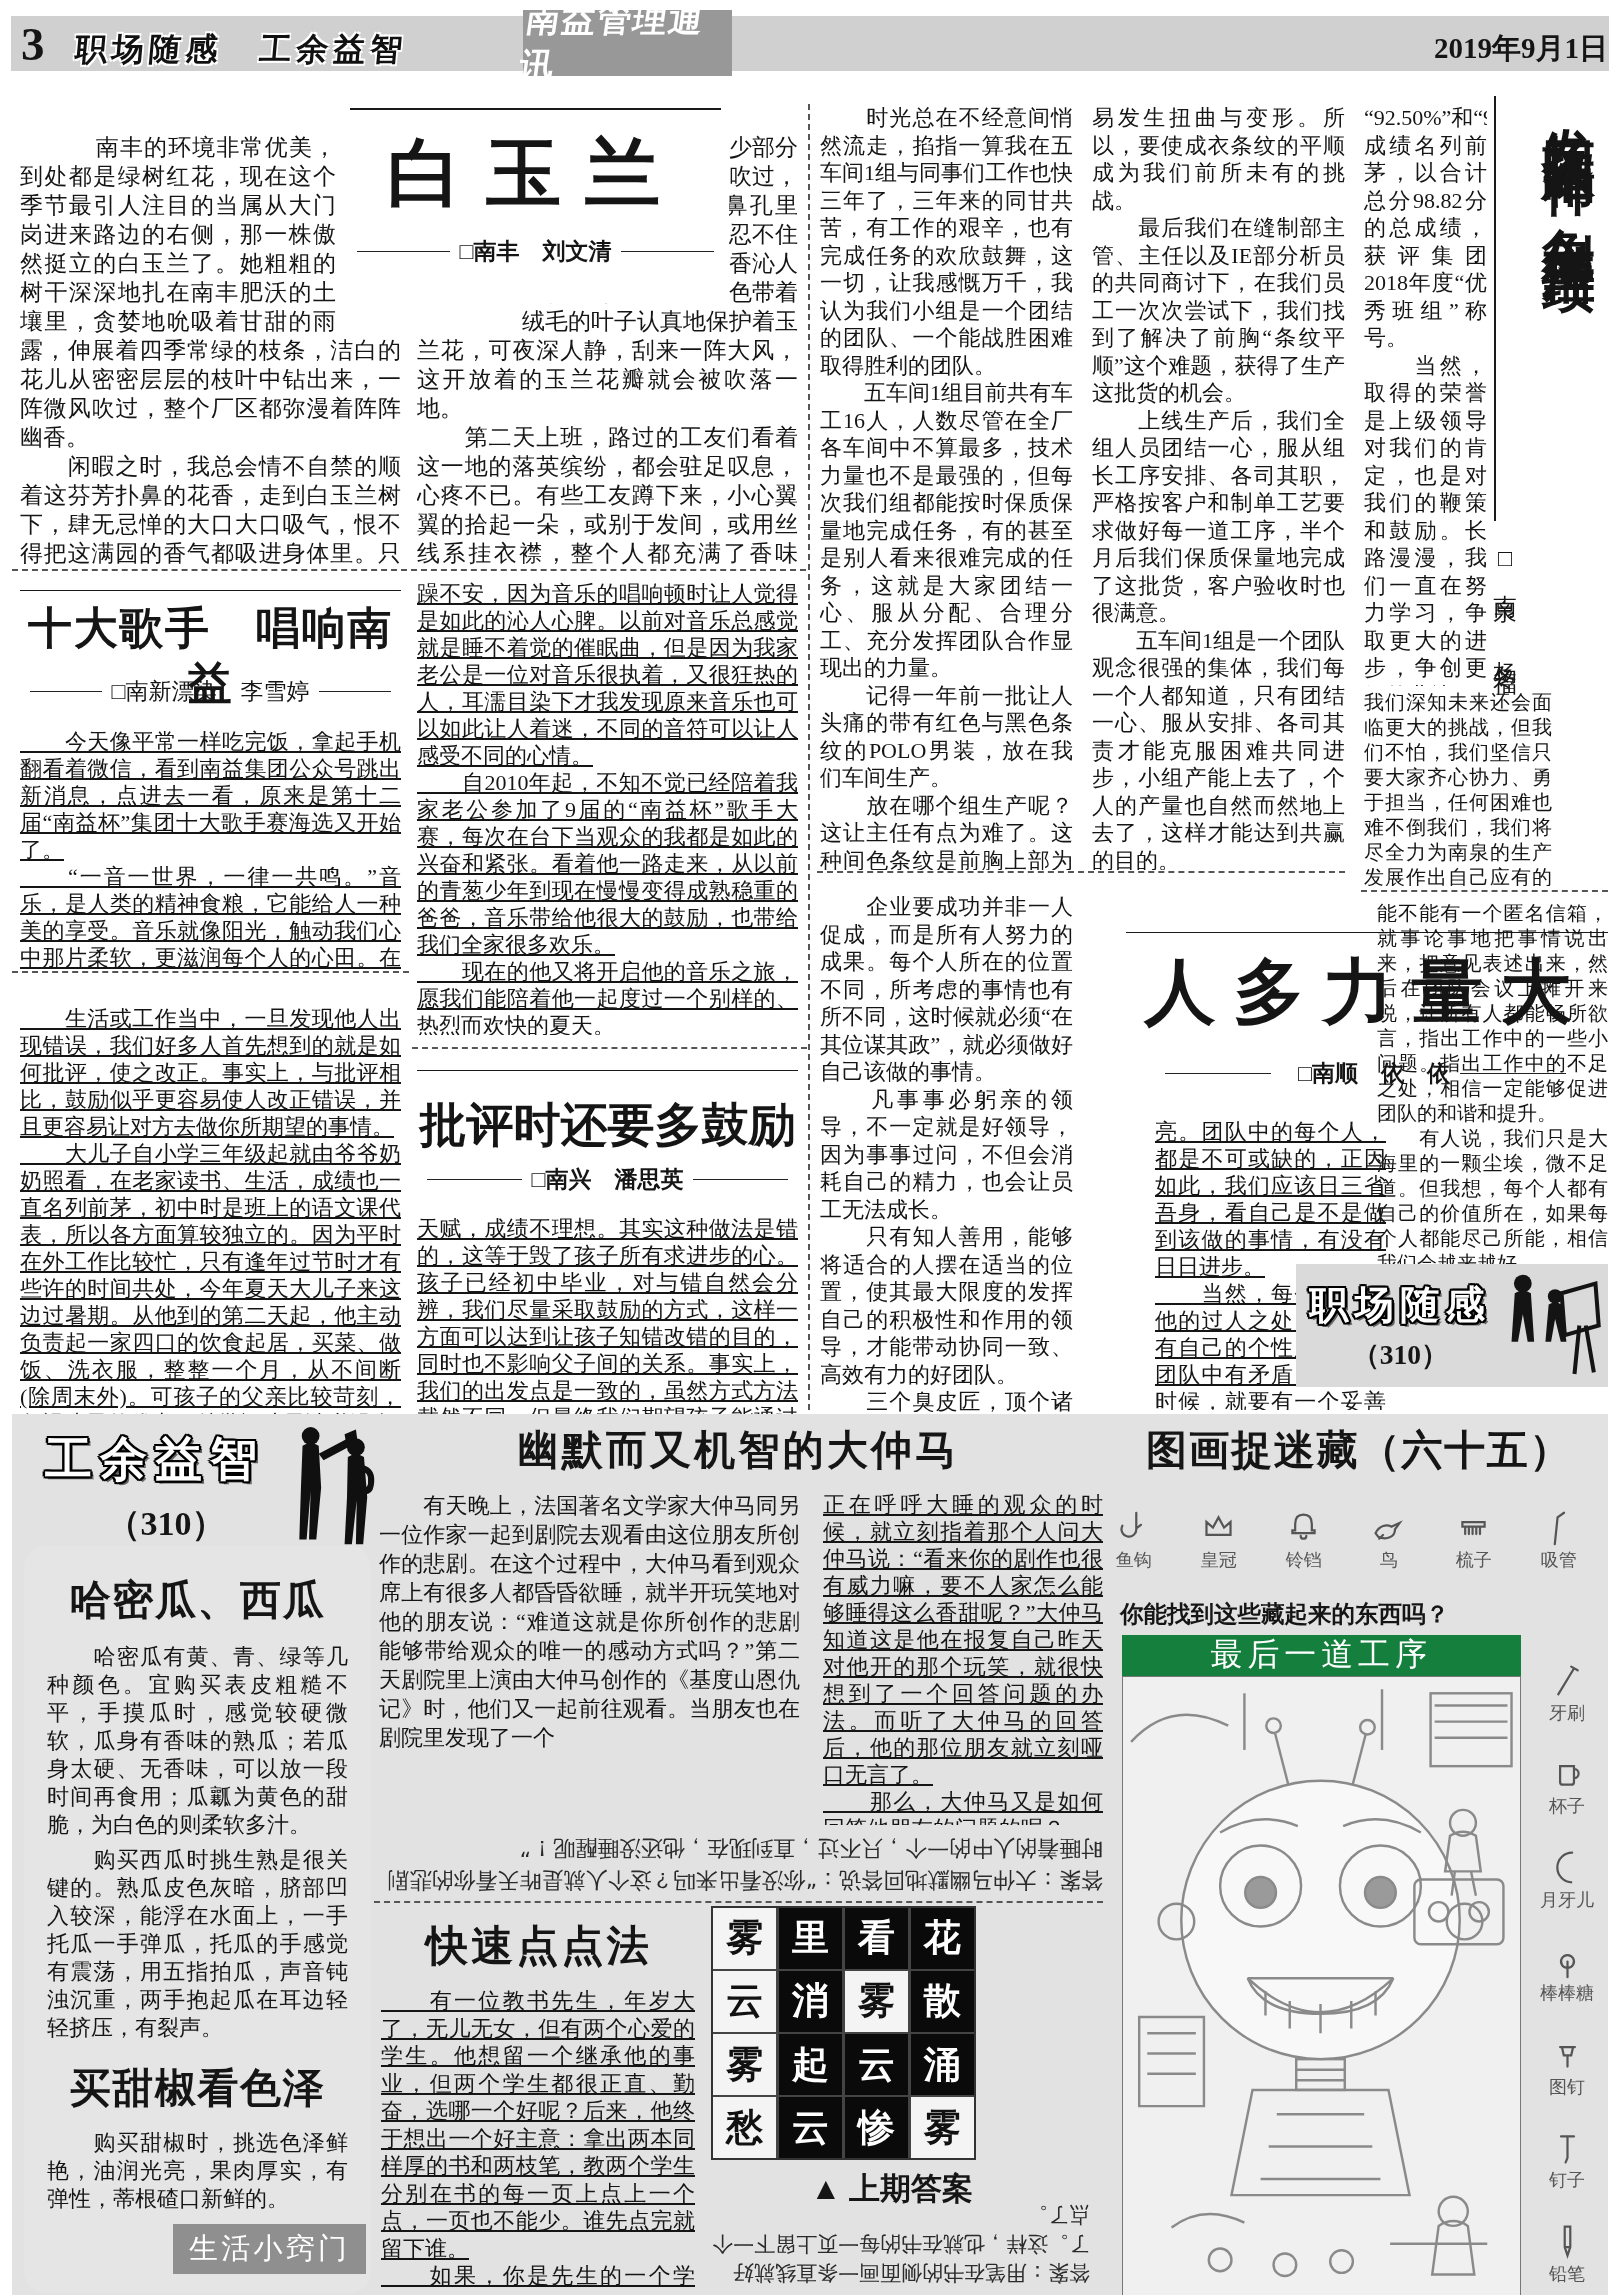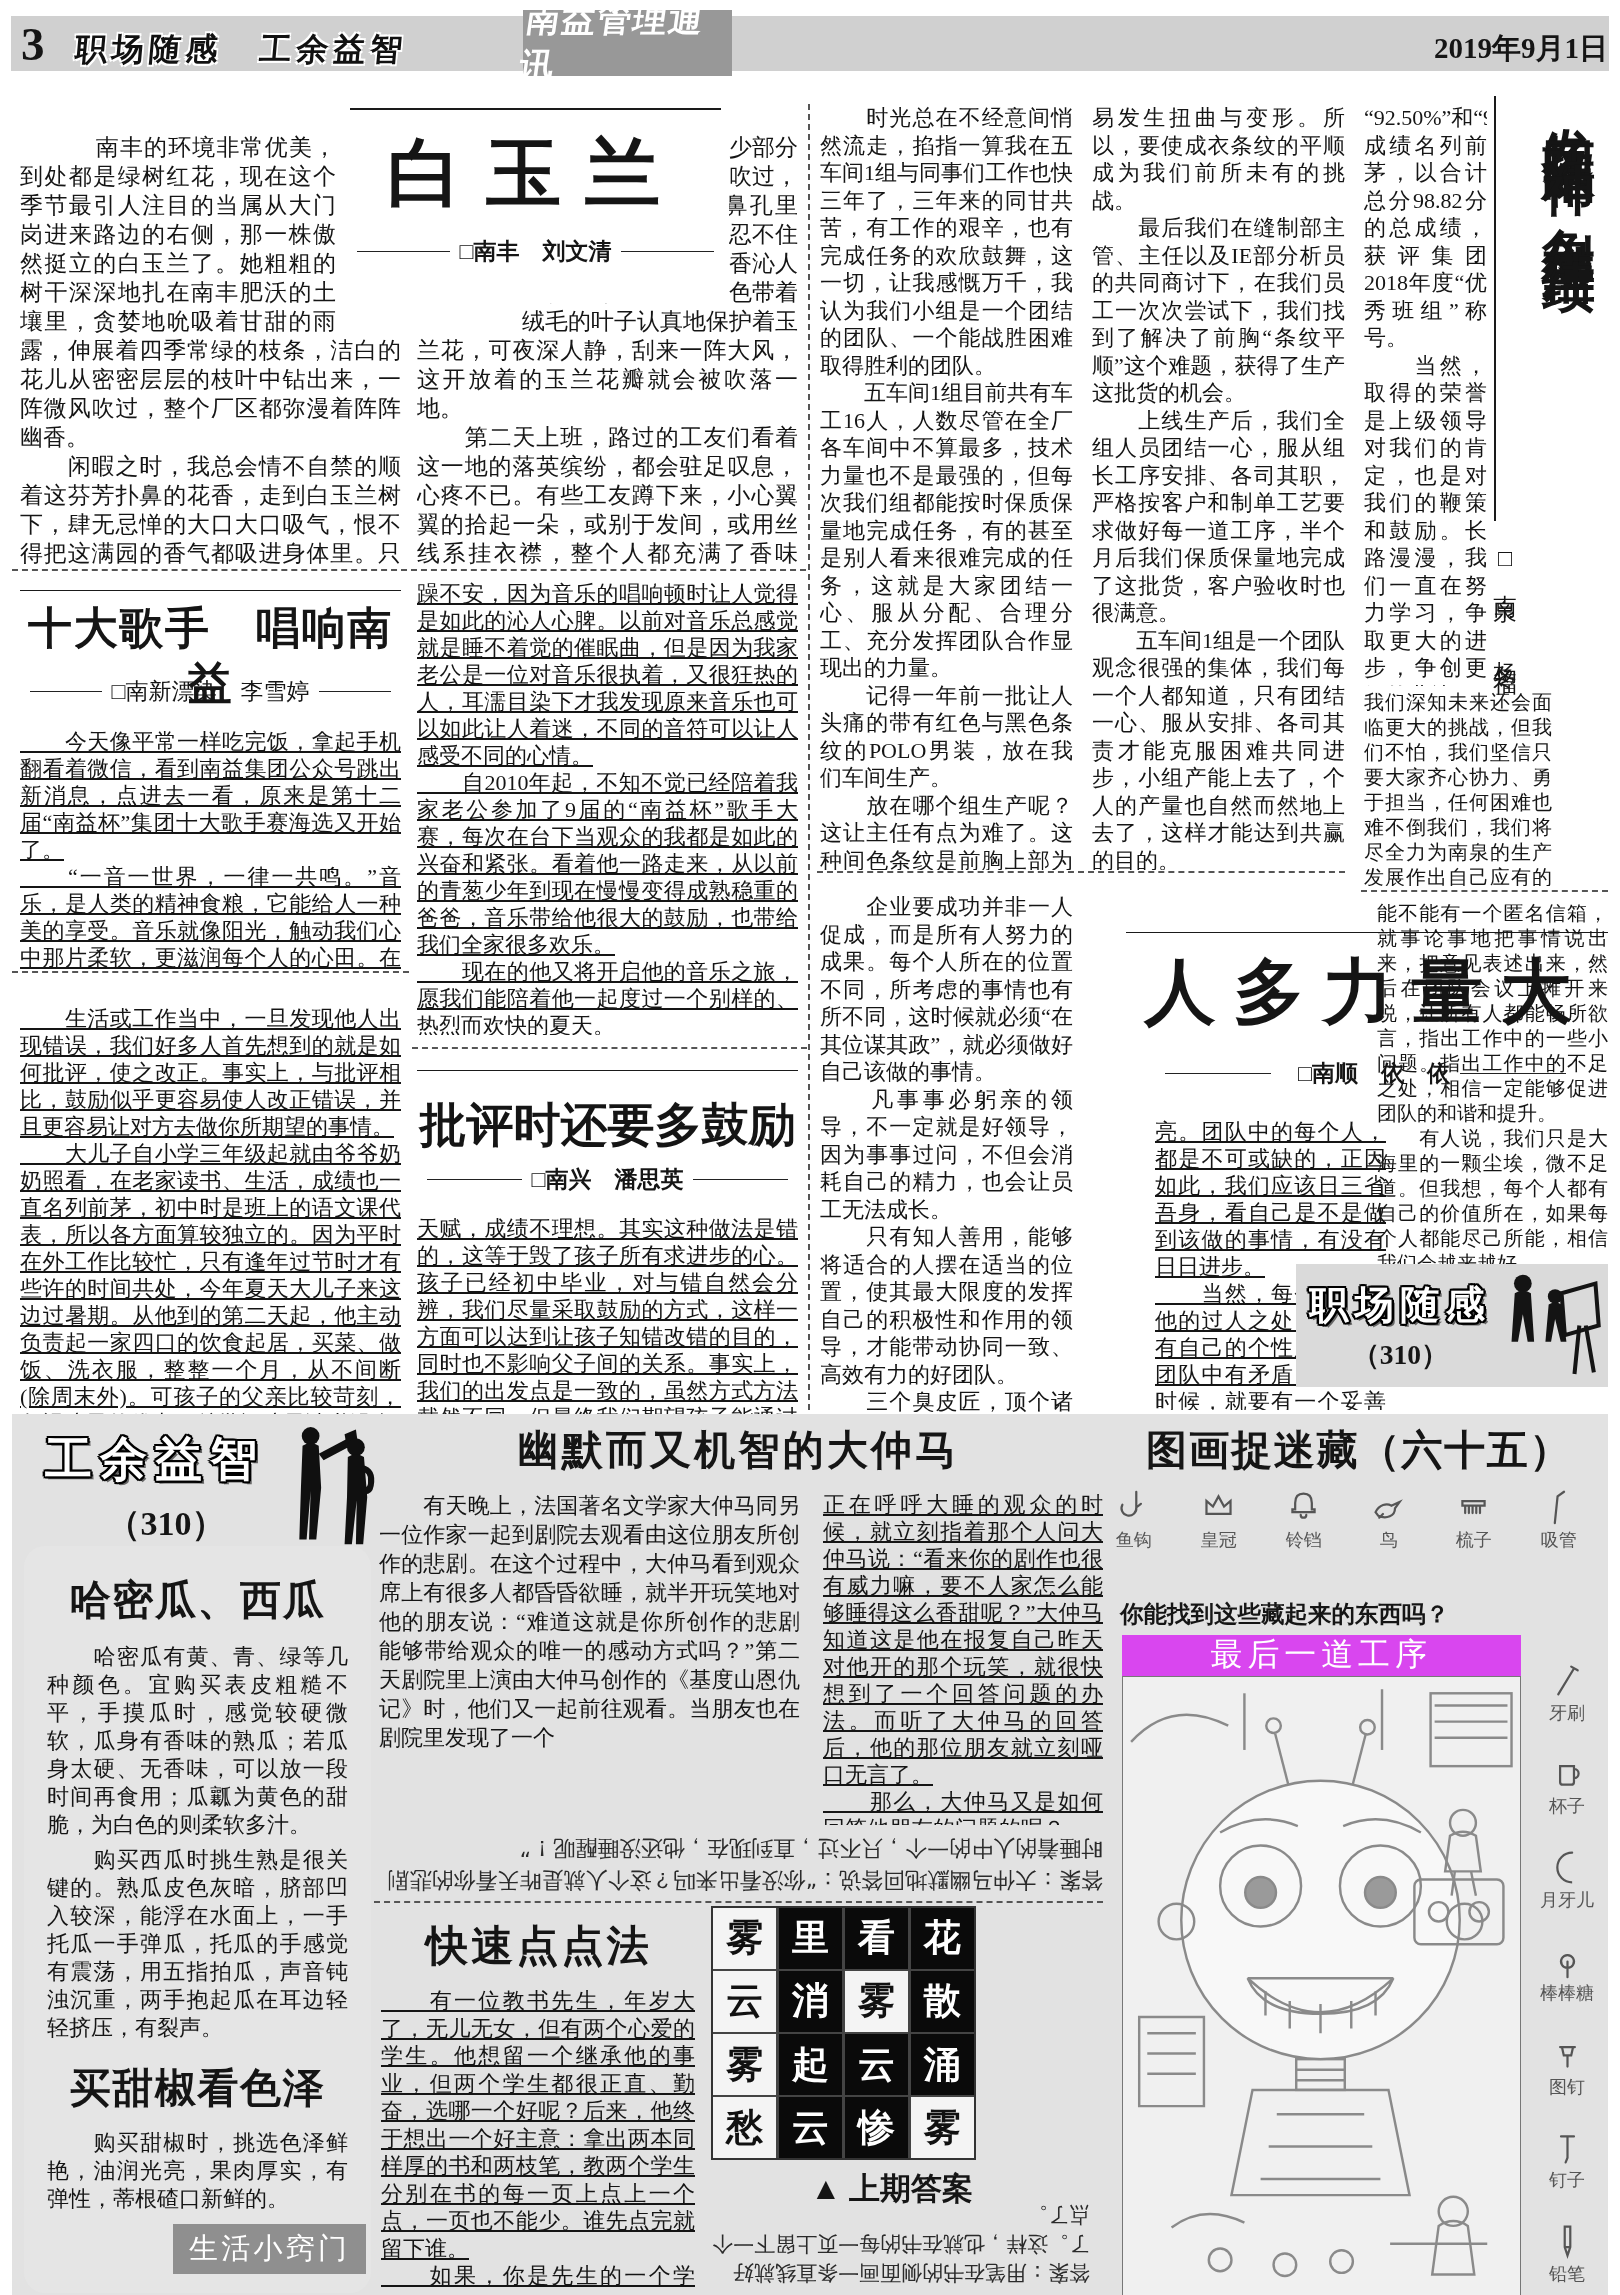--- a/index.html
+++ b/index.html
@@ -29,21 +29,21 @@
      gap:2.4px;background:#444;border:2.4px solid #333;}
   .gcell{display:flex;align-items:center;justify-content:center;font-size:37px;font-weight:700;}
   .gcell.black{background:#0a0a0a;color:#fff;}
   .gcell.white{background:#f4f4f4;color:#111;}
   .rot180{transform:rotate(180deg);font-family:"DejaVu Sans","Liberation Sans",sans-serif;color:#2a2a2a;}
   .item{display:flex;flex-direction:column;align-items:center;gap:1.6px;}
   .item .lbl{font-size:18px;color:#555;font-family:"Liberation Sans",sans-serif;}
   .item svg{width:37px;height:37px;}
   .card{background:#e5e5e5;border-radius:21px;}
   .badge{background:#8f8f8f;color:#fff;font-size:29px;padding:4.9px 16px;letter-spacing:3.2px;}
-  .banner{background:#d946ef;color:#fff;font-size:32px;letter-spacing:4.9px;
+  .banner{background:#15803d;color:#fff;font-size:32px;letter-spacing:4.9px;
           display:flex;align-items:center;justify-content:center;}
 </style>
 </head>
 <body>
 
 <div id="page">
 
   <div class="abs" style="left:11.3px;top:16px;width:1598px;height:55px;background:#d0d0d0;"></div>
   <div class="abs bold" style="left:21px;top:18px;font-size:47px;line-height:52px;">3</div>
   <div class="abs bold outline-w" style="left:75px;top:27.5px;font-size:32px;transform:skewX(-5deg);letter-spacing:4.9px;">职场随感　工余益智</div>
@@ -206,21 +206,21 @@
       <div class="gcell white">愁</div>
       <div class="gcell black">云</div>
       <div class="gcell black">惨</div>
       <div class="gcell white">雾</div>
     </div>
   <div class="abs bold" style="left:616px;top:2168px;width:357px;text-align:right;font-size:31px;">▲ 上期答案</div>
   <div class="abs rot180" style="left:693px;top:2206px;width:397px;height:81px;font-size:21px;line-height:29px;text-align:left;">答案：用笔在书的侧面画一条直线就好了。这样，也就在书的每一页上留下一个点了。</div>
 
   <div class="abs center bold" style="left:1110px;top:1424px;width:498px;font-size:41px;line-height:52px;letter-spacing:1.6px;">图画捉迷藏（六十五）</div>
   <div class="abs" style="left:1112px;top:1489px;width:497px;height:805px;">
-    <div id="itemsTop" style="display:flex;justify-content:space-between;align-items:flex-start;height:104px;padding:0 3.2px;gap:48px;">
+    <div id="itemsTop" style="display:flex;justify-content:space-between;align-items:center;height:104px;padding:0 3.2px;gap:48px;">
         <div class="item">
           <svg viewBox="0 0 40 40">
             <path d="M23 3 v17 a8 8 0 1 1 -15 -3 M23 20 l5 -4" fill="none" stroke="#555" stroke-width="2.4" stroke-linecap="round"></path>
           </svg>
           <div class="lbl">鱼钩</div>
         </div>
         <div class="item">
           <svg viewBox="0 0 40 40">
             <path d="M7 27 V13 l7 6 6 -11 6 11 7 -6 v14 z" fill="none" stroke="#555" stroke-width="2.4" stroke-linecap="round"></path>
           </svg>

